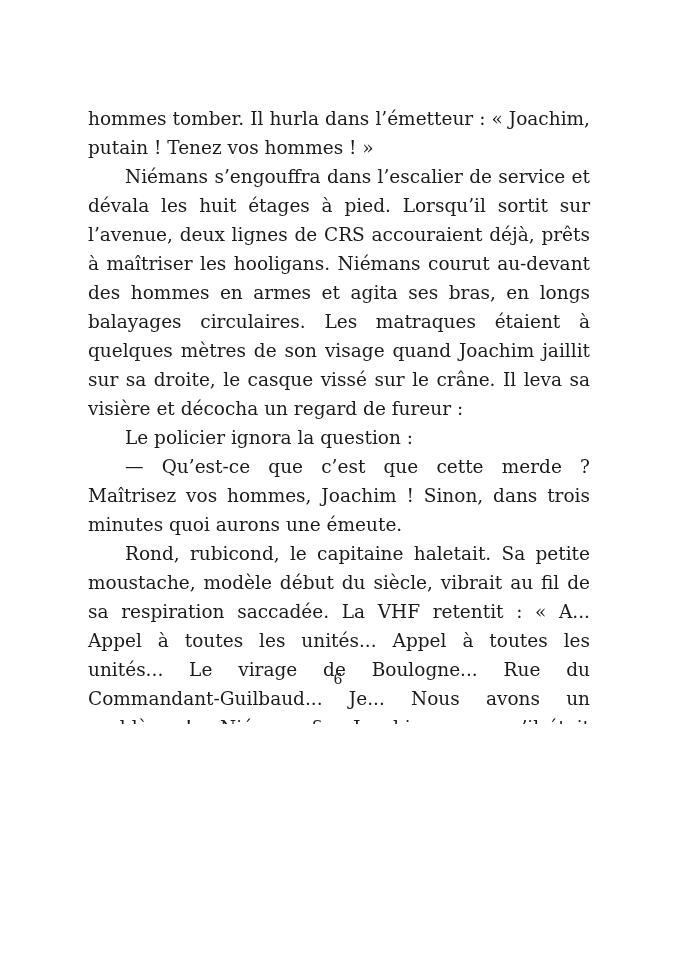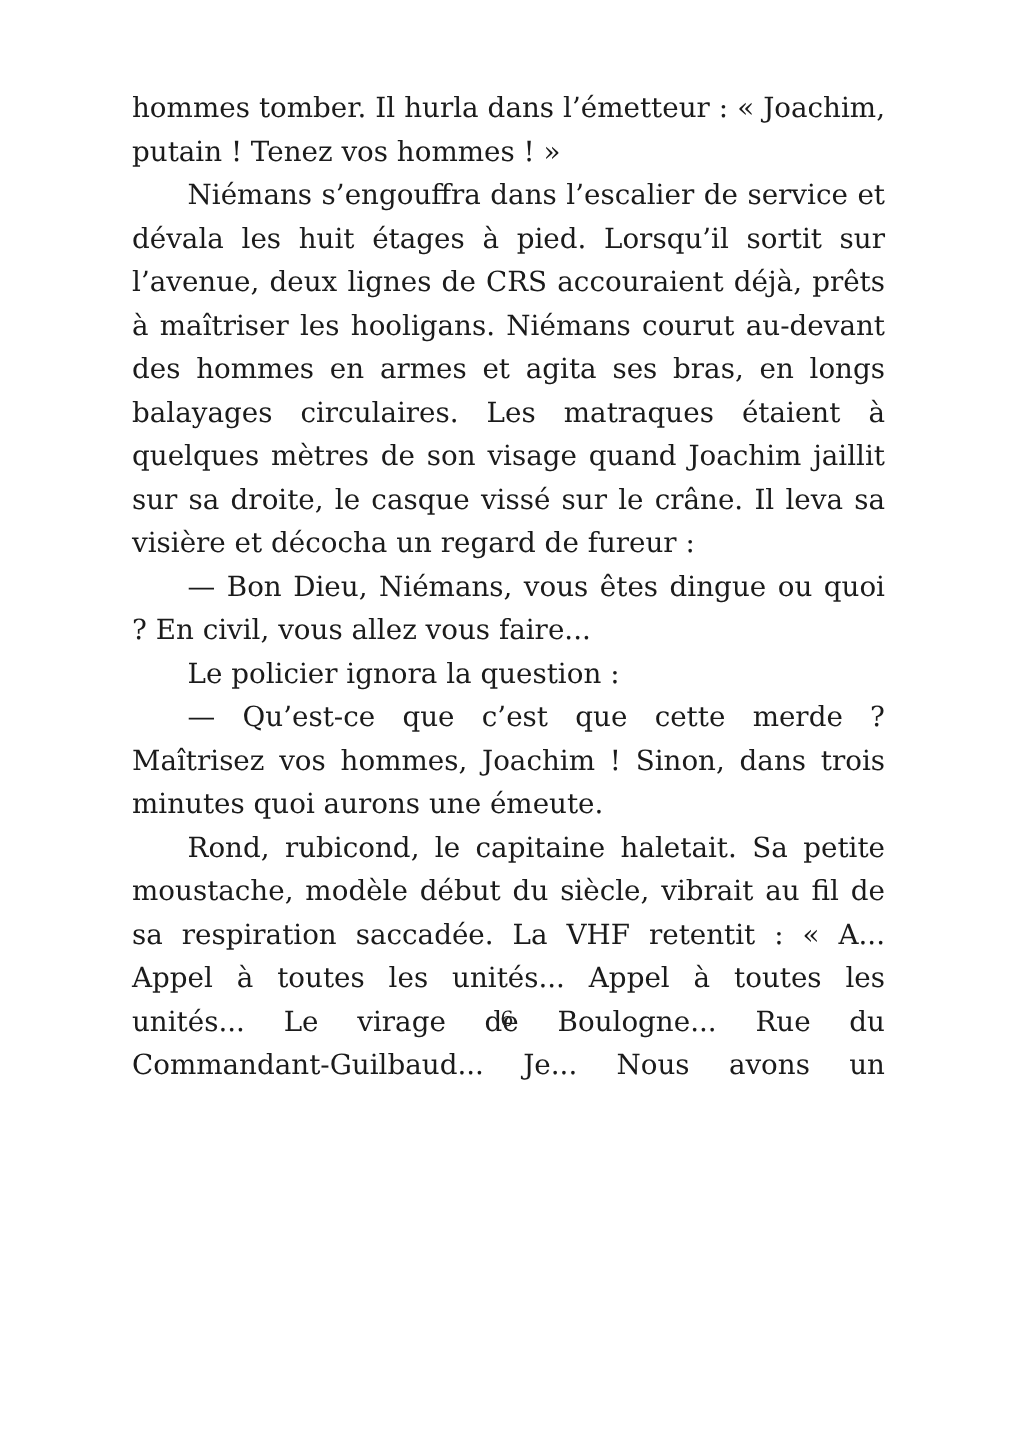--- a/index.html
+++ b/index.html
@@ -6,21 +6,21 @@
       margin: 0;
       padding: 0;
       background: #ffffff;
     }
     .page {
       position: relative;
       width: 676px;
       height: 724px;
       box-sizing: border-box;
       background: #ffffff;
-      padding: 58px 86px 0 88px;
+      padding: 104px 86px 0 88px;
       font-family: "DejaVu Serif", "Liberation Serif", serif;
       color: #1b1b1b;
       overflow: hidden;
     }
     .text-body {
       font-size: 18.5px;
       line-height: 29px;
       text-align: justify;
       text-justify: inter-word;
     }
@@ -44,21 +44,20 @@
       font-family: "DejaVu Serif", "Liberation Serif", serif;
     }
   </style>
 </head>
 <body>
 
 <div class="page">
   <div class="text-body">
     <p class="para no-indent">hommes tomber. Il hurla dans l’émetteur : « Joachim, putain ! Tenez vos hommes ! »</p>
     <p class="para">Niémans s’engouffra dans l’escalier de service et dévala les huit étages à pied. Lorsqu’il sortit sur l’avenue, deux lignes de CRS accouraient déjà, prêts à maîtriser les hooligans. Niémans courut au-devant des hommes en armes et agita ses bras, en longs balayages circulaires. Les matraques étaient à quelques mètres de son visage quand Joachim jaillit sur sa droite, le casque vissé sur le crâne. Il leva sa visière et décocha un regard de fureur :</p>
-    <p class="para">— Bon Dieu, Niémans, vous êtes dingue ou quoi ? En civil, vous allez vous faire...</p>
     <p class="para">Le policier ignora la question :</p>
     <p class="para">— Qu’est-ce que c’est que cette merde ? Maîtrisez vos hommes, Joachim ! Sinon, dans trois minutes quoi aurons une émeute.</p>
     <p class="para">Rond, rubicond, le capitaine haletait. Sa petite moustache, modèle début du siècle, vibrait au fil de sa respiration saccadée. La VHF retentit : « A... Appel à toutes les unités... Appel à toutes les unités... Le virage de Boulogne... Rue du Commandant-Guilbaud... Je... Nous avons un problème ! » Niémans fixa Joachim comme s’il était le seul responsable du chaos général. Ses doigts pressèrent l’émetteur : « Niémans, ici. Nous arrivons ». Puis il ordonna au capitaine, d’une voix maîtrisée :</p>
   </div>
   <div class="footer">
     <span class="page-number">6</span>
   </div>
 </div>
 
 </body></html>

